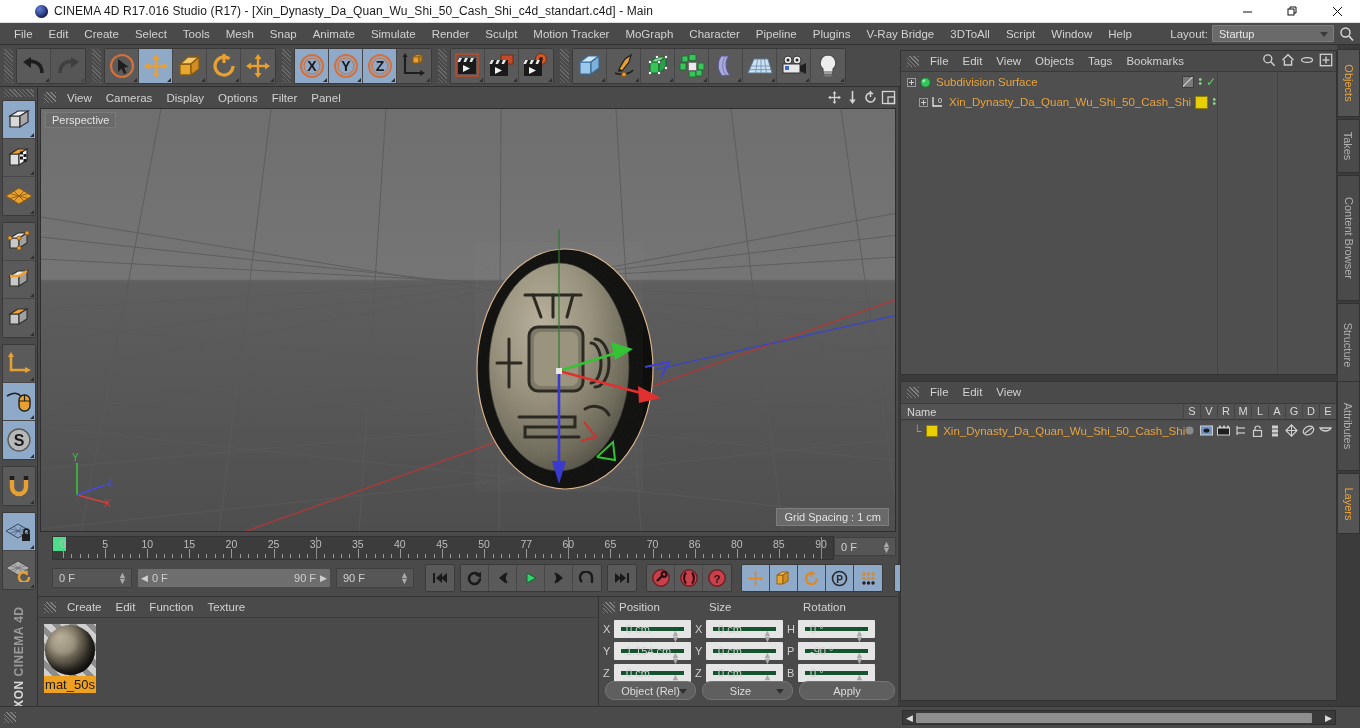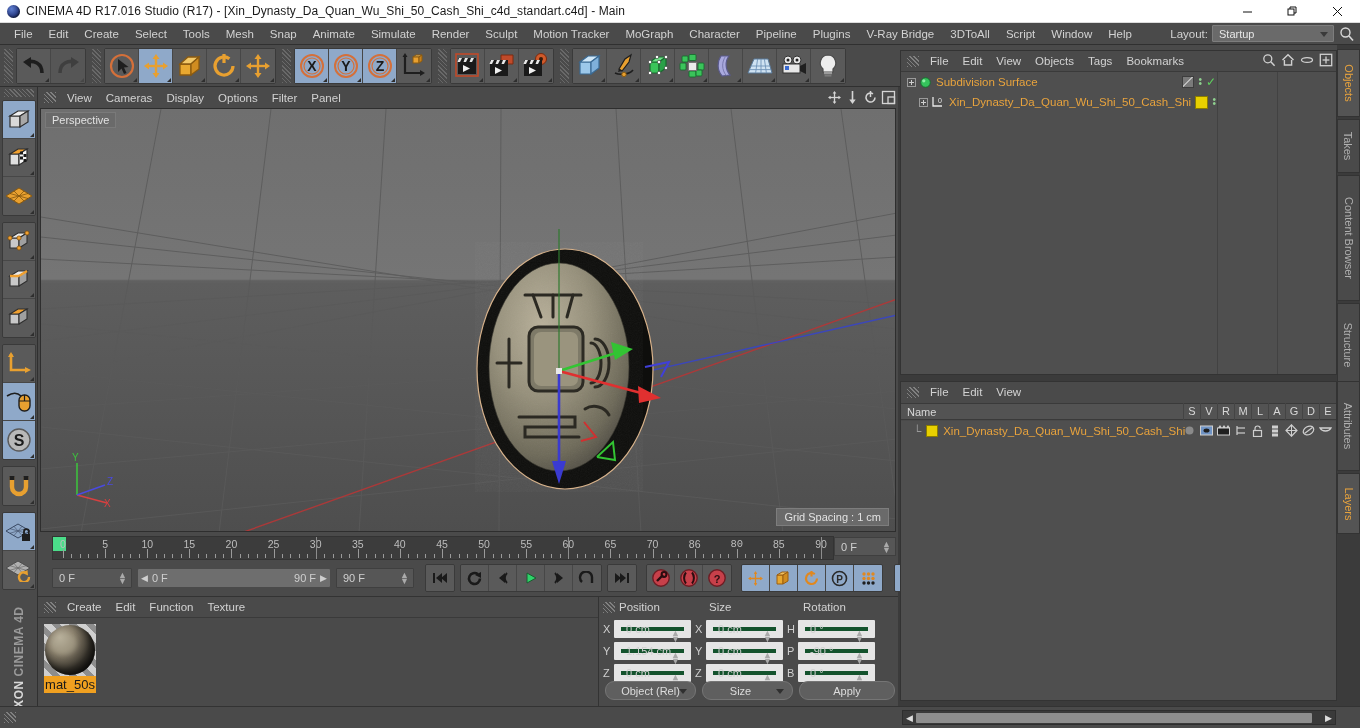--- a/index.html
+++ b/index.html
@@ -12,20 +12,21 @@
     overflow: hidden;
     -webkit-font-smoothing: antialiased;
   }
   .app { position: relative; width: 1360px; height: 728px; }
 
   
   .titlebar {
     position: absolute; left: 0; top: 0; width: 1360px; height: 23px;
     background: #ffffff; display: flex; align-items: center;
     border-bottom: 1px solid #dcdcdc;
+    padding-left: 28px;
   }
   .tb-icon { width: 26px; display: flex; justify-content: center; align-items: center; }
   .tb-icon .globe {
     width: 13px; height: 13px; border-radius: 50%;
     background: radial-gradient(circle at 35% 30%, #5f7fd0 0%, #2b3f87 55%, #14204a 100%);
     box-shadow: inset -1px -1px 2px rgba(0,0,0,.5);
   }
   .tb-title { font-size: 12px; color: #1a1a1a; letter-spacing: .1px; }
   .tb-btns { position: absolute; right: 0; top: 0; height: 23px; display: flex; }
   .tb-btn {
@@ -1004,26 +1005,26 @@
         <div class="tick-lbl" style="left: 52.1111px;">5</div>
         <div class="tick-lbl" style="left: 94.2222px;">10</div>
         <div class="tick-lbl" style="left: 136.333px;">15</div>
         <div class="tick-lbl" style="left: 178.444px;">20</div>
         <div class="tick-lbl" style="left: 220.556px;">25</div>
         <div class="tick-lbl" style="left: 262.667px;">30</div>
         <div class="tick-lbl" style="left: 304.778px;">35</div>
         <div class="tick-lbl" style="left: 346.889px;">40</div>
         <div class="tick-lbl" style="left: 389px;">45</div>
         <div class="tick-lbl" style="left: 431.111px;">50</div>
-        <div class="tick-lbl" style="left: 473.222px;">55</div>
+        <div class="tick-lbl" style="left: 473.222px;">77</div>
         <div class="tick-lbl" style="left: 515.333px;">60</div>
         <div class="tick-lbl" style="left: 557.444px;">65</div>
         <div class="tick-lbl" style="left: 599.556px;">70</div>
         <div class="tick-lbl" style="left: 641.667px;">86</div>
-        <div class="tick-lbl" style="left: 683.778px; font-family: Liberation Mono, monospace;">80</div>
+        <div class="tick-lbl" style="left: 683.778px;">80</div>
         <div class="tick-lbl" style="left: 725.889px;">85</div>
         <div class="tick-lbl" style="left: 768px;">90</div>
         <div class="tick" style="left: 10px; height: 9px;"></div>
         <div class="tick" style="left: 18.4222px; height: 4px;"></div>
         <div class="tick" style="left: 26.8444px; height: 4px;"></div>
         <div class="tick" style="left: 35.2667px; height: 4px;"></div>
         <div class="tick" style="left: 43.6889px; height: 4px;"></div>
         <div class="tick" style="left: 52.1111px; height: 9px;"></div>
         <div class="tick" style="left: 60.5333px; height: 4px;"></div>
         <div class="tick" style="left: 68.9556px; height: 4px;"></div>

